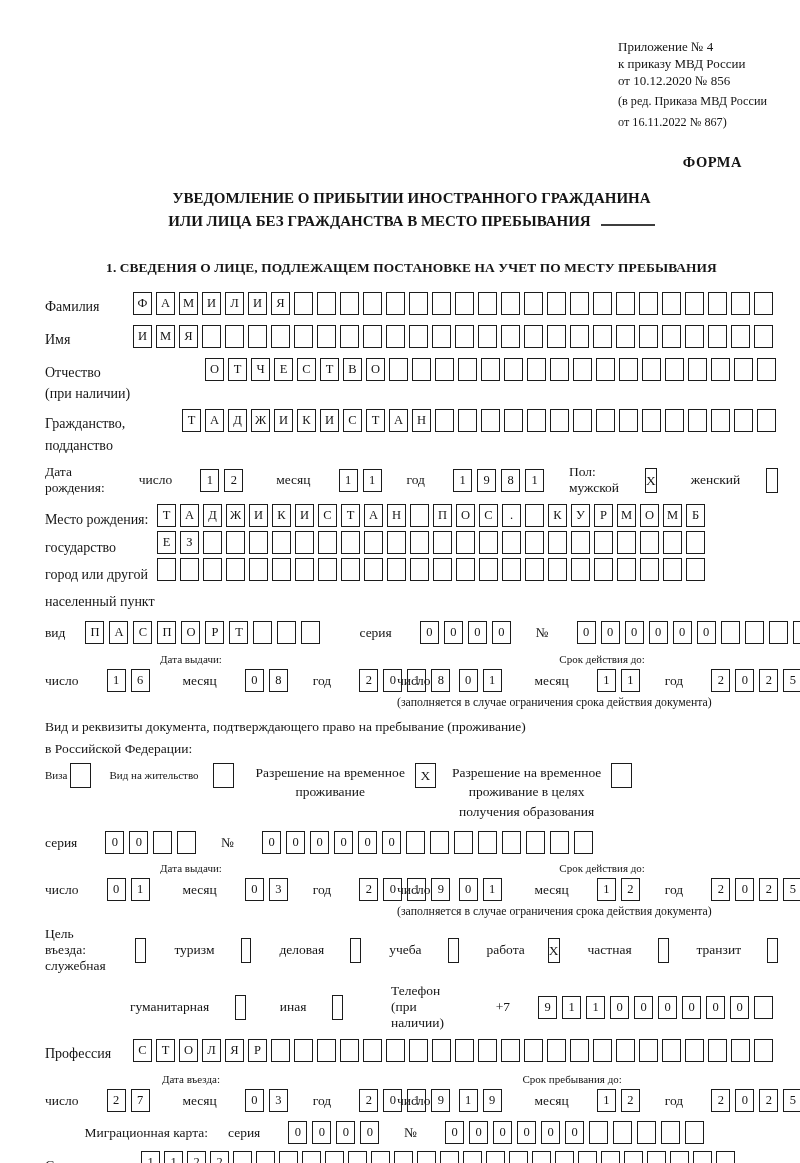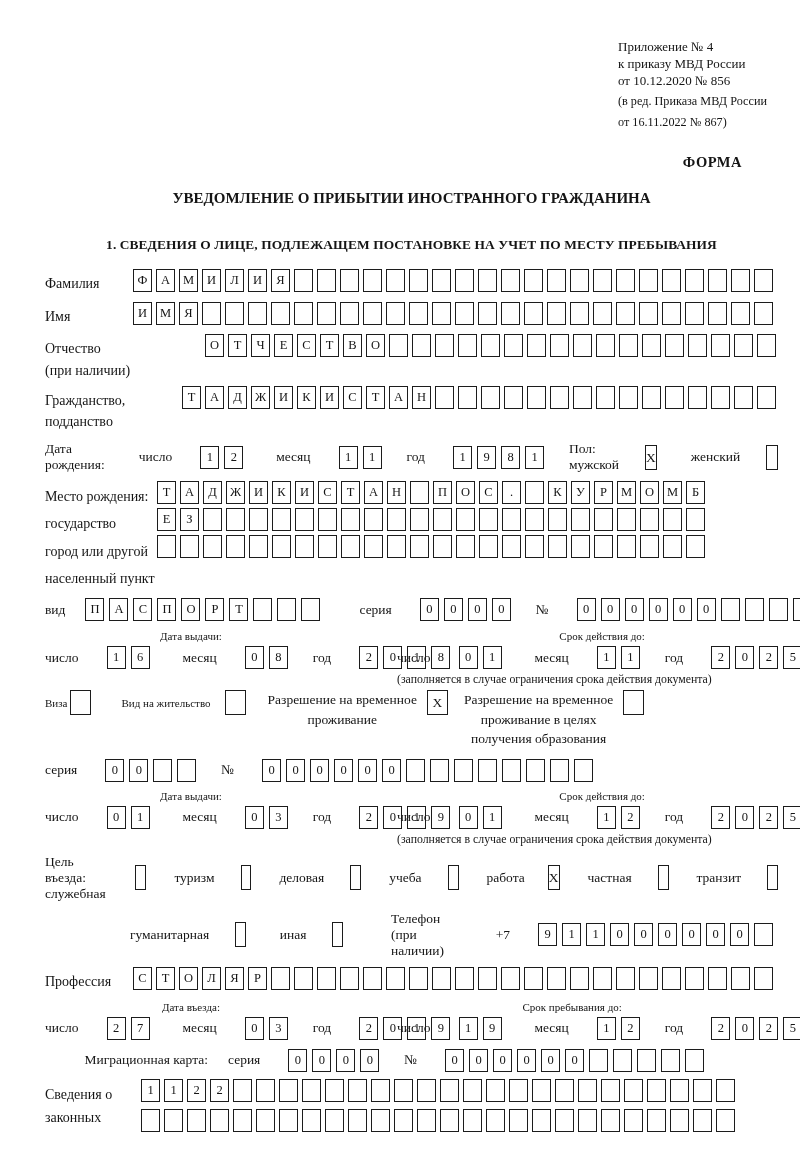--- a/index.html
+++ b/index.html
@@ -69,20 +69,21 @@
     <div>Приложение № 4</div>
     <div>к приказу МВД России</div>
     <div>от 10.12.2020 № 856</div>
     <div class="small">(в ред. Приказа МВД России</div>
     <div class="small">от 16.11.2022 № 867)</div>
   </div>
   <div class="forma">ФОРМА</div>
 
   <div class="title">
     <div>УВЕДОМЛЕНИЕ О ПРИБЫТИИ ИНОСТРАННОГО ГРАЖДАНИНА</div>
+    <div><span>ИЛИ ЛИЦА БЕЗ ГРАЖДАНСТВА В МЕСТО ПРЕБЫВАНИЯ</span><span class="t-underline"></span></div>
   </div>
 
   <div class="sect">1. СВЕДЕНИЯ О ЛИЦЕ, ПОДЛЕЖАЩЕМ ПОСТАНОВКЕ НА УЧЕТ ПО МЕСТУ ПРЕБЫВАНИЯ</div>
 
   <div class="frow" style="margin-top:16px;">
     <div class="flabel w88">Фамилия</div>
     <div class="cellrow"><span class="cell">Ф</span><span class="cell">А</span><span class="cell">М</span><span class="cell">И</span><span class="cell">Л</span><span class="cell">И</span><span class="cell">Я</span><span class="cell"></span><span class="cell"></span><span class="cell"></span><span class="cell"></span><span class="cell"></span><span class="cell"></span><span class="cell"></span><span class="cell"></span><span class="cell"></span><span class="cell"></span><span class="cell"></span><span class="cell"></span><span class="cell"></span><span class="cell"></span><span class="cell"></span><span class="cell"></span><span class="cell"></span><span class="cell"></span><span class="cell"></span><span class="cell"></span><span class="cell"></span></div>
   </div>
 
   <div class="frow">
@@ -163,27 +164,31 @@
         <span class="cellrow gap8"><span class="cell">0</span><span class="cell">1</span></span>
         <span class="gap8">месяц</span>
         <span class="cellrow gap8"><span class="cell">1</span><span class="cell">1</span></span>
         <span>год</span>
         <span class="cellrow gap8"><span class="cell">2</span><span class="cell">0</span><span class="cell">2</span><span class="cell">5</span></span>
       </div>
       <div class="note">(заполняется в случае ограничения срока действия документа)</div>
     </div>
   </div>
 
+  <div class="txt mt6">
+    <div>Вид и реквизиты документа, подтверждающего право на пребывание (проживание)</div>
+    <div>в Российской Федерации:</div>
+  </div>
 
   <div class="frow" style="margin-top:3px; align-items:flex-start;">
     <div class="cbitem">
       <span>Виза</span>
       <span class="cb" style="margin-left:3px;"></span>
     </div>
-    <div class="cbitem" style="margin-left:30px;">
+    <div class="cbitem" style="margin-left:18px;">
       <span>Вид на жительство</span>
       <span class="cb" style="margin-left:14px;"></span>
     </div>
     <div class="cbmulti" style="margin-left:22px;">
       <span class="lines">
         <span>Разрешение на временное</span><br>
         <span>проживание</span>
       </span>
       <span class="cb" style="margin-left:10px;">X</span>
     </div>

